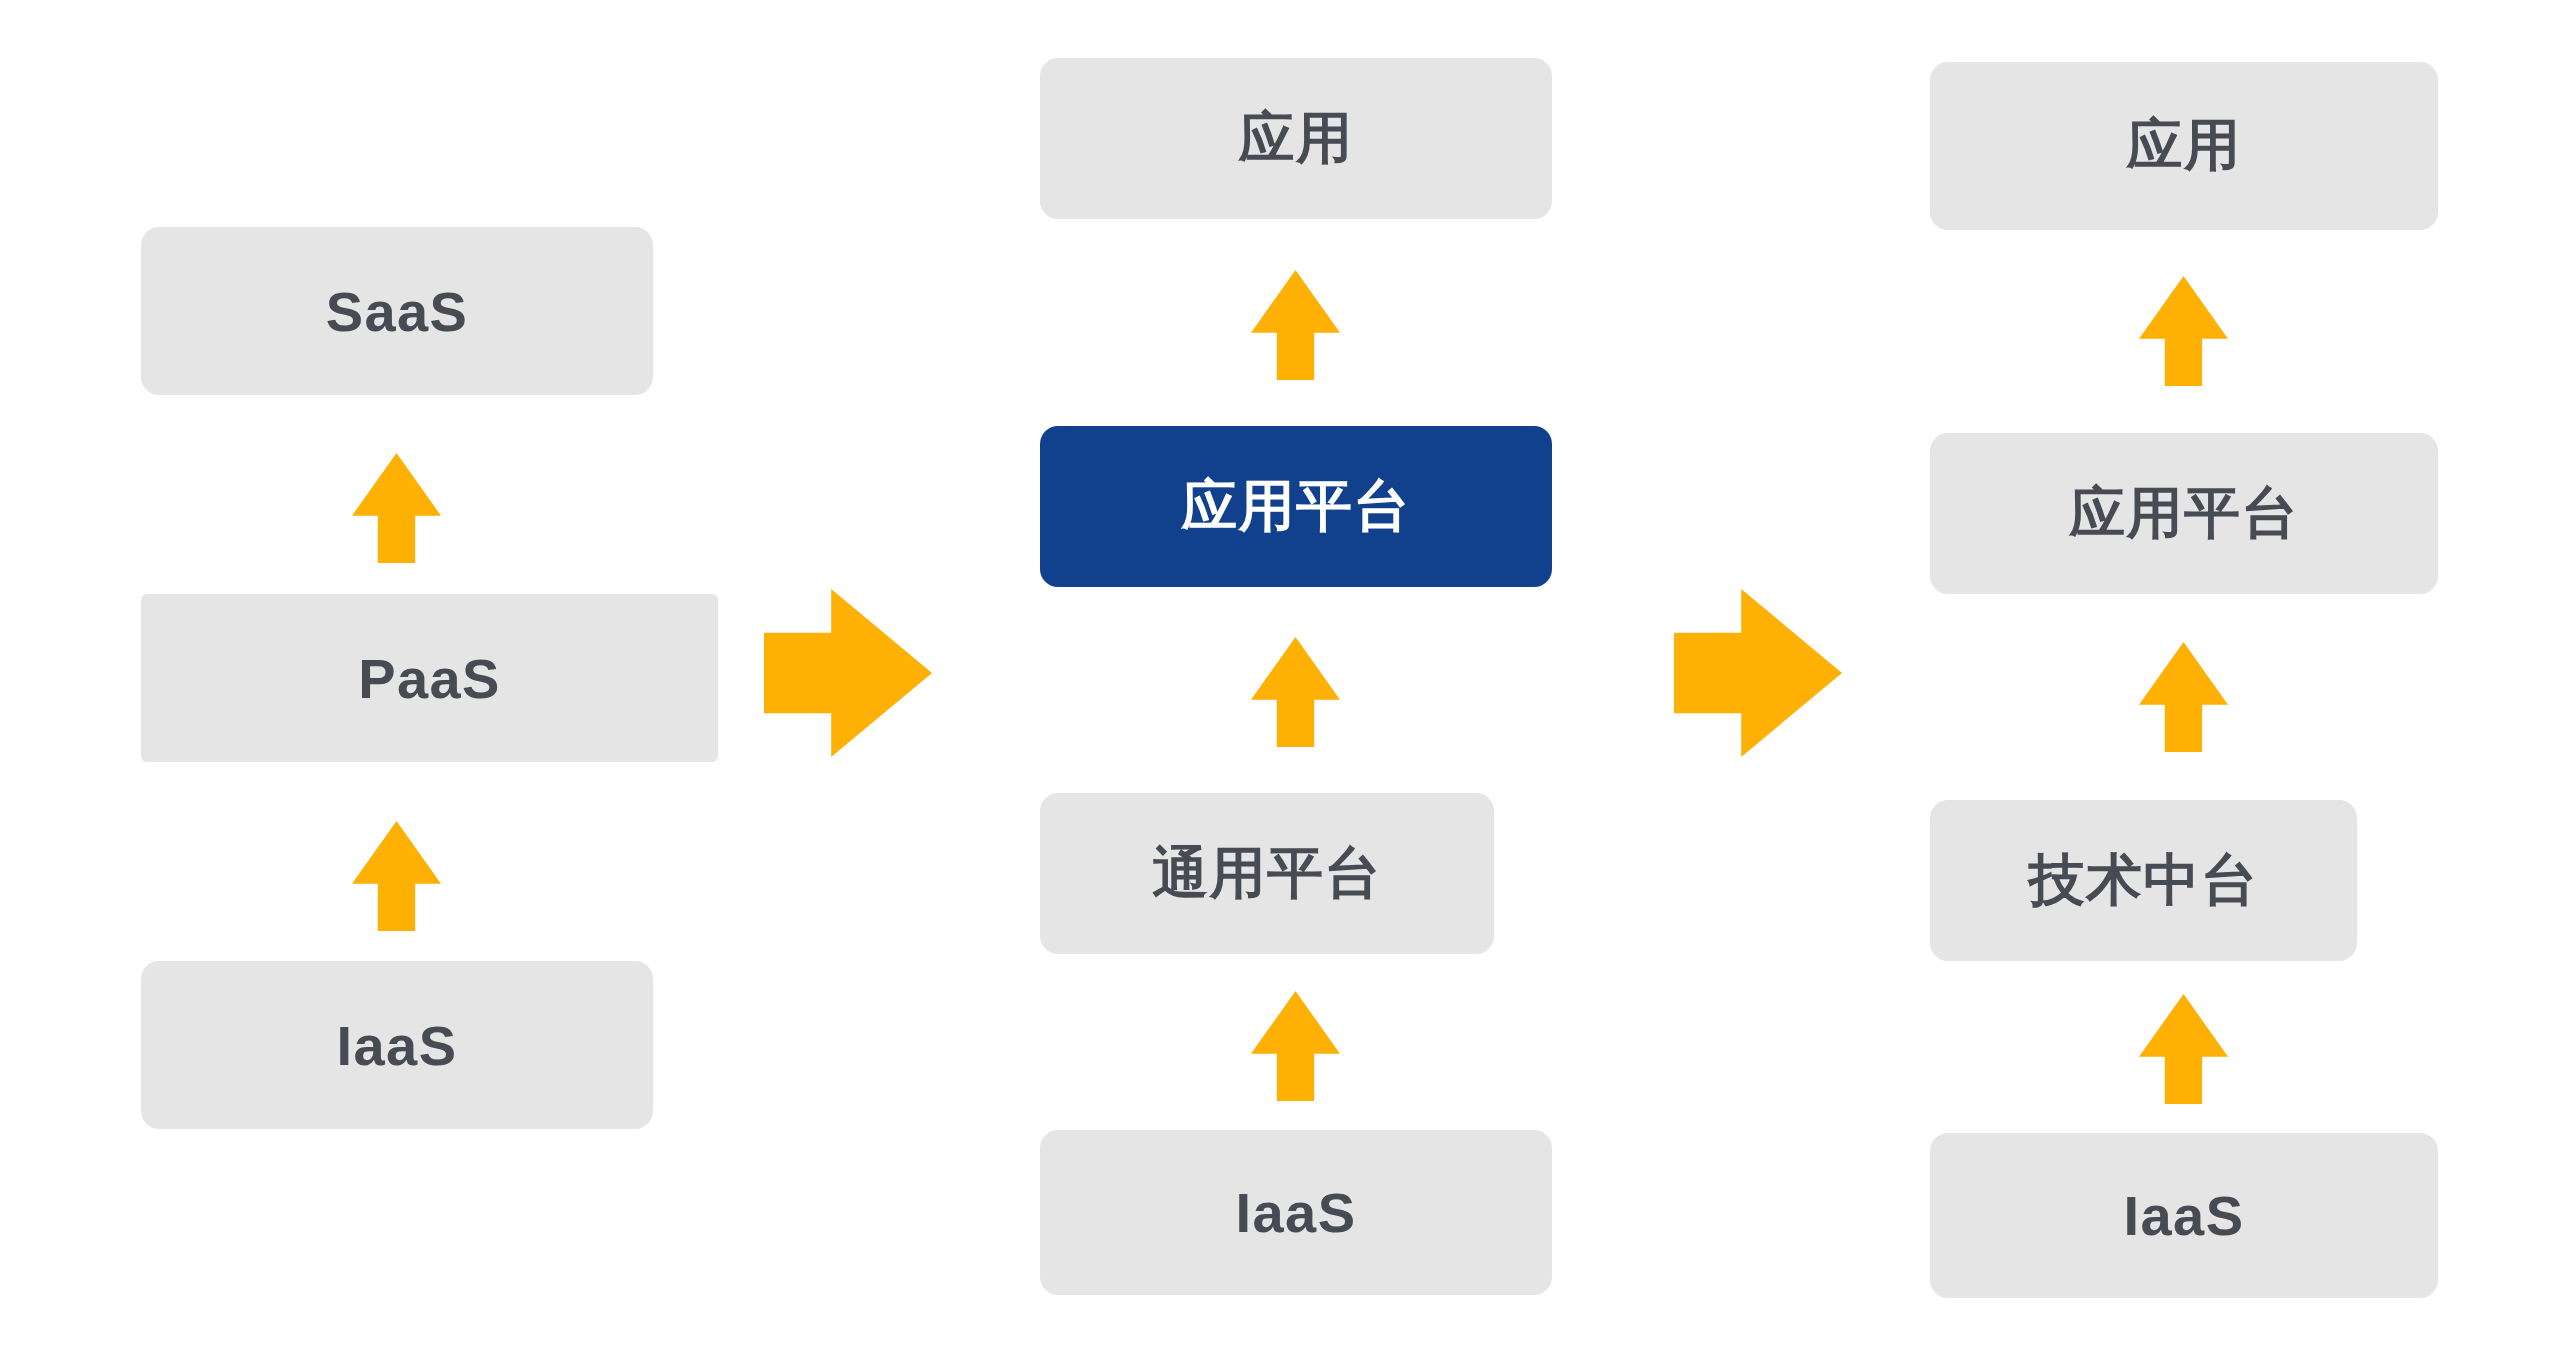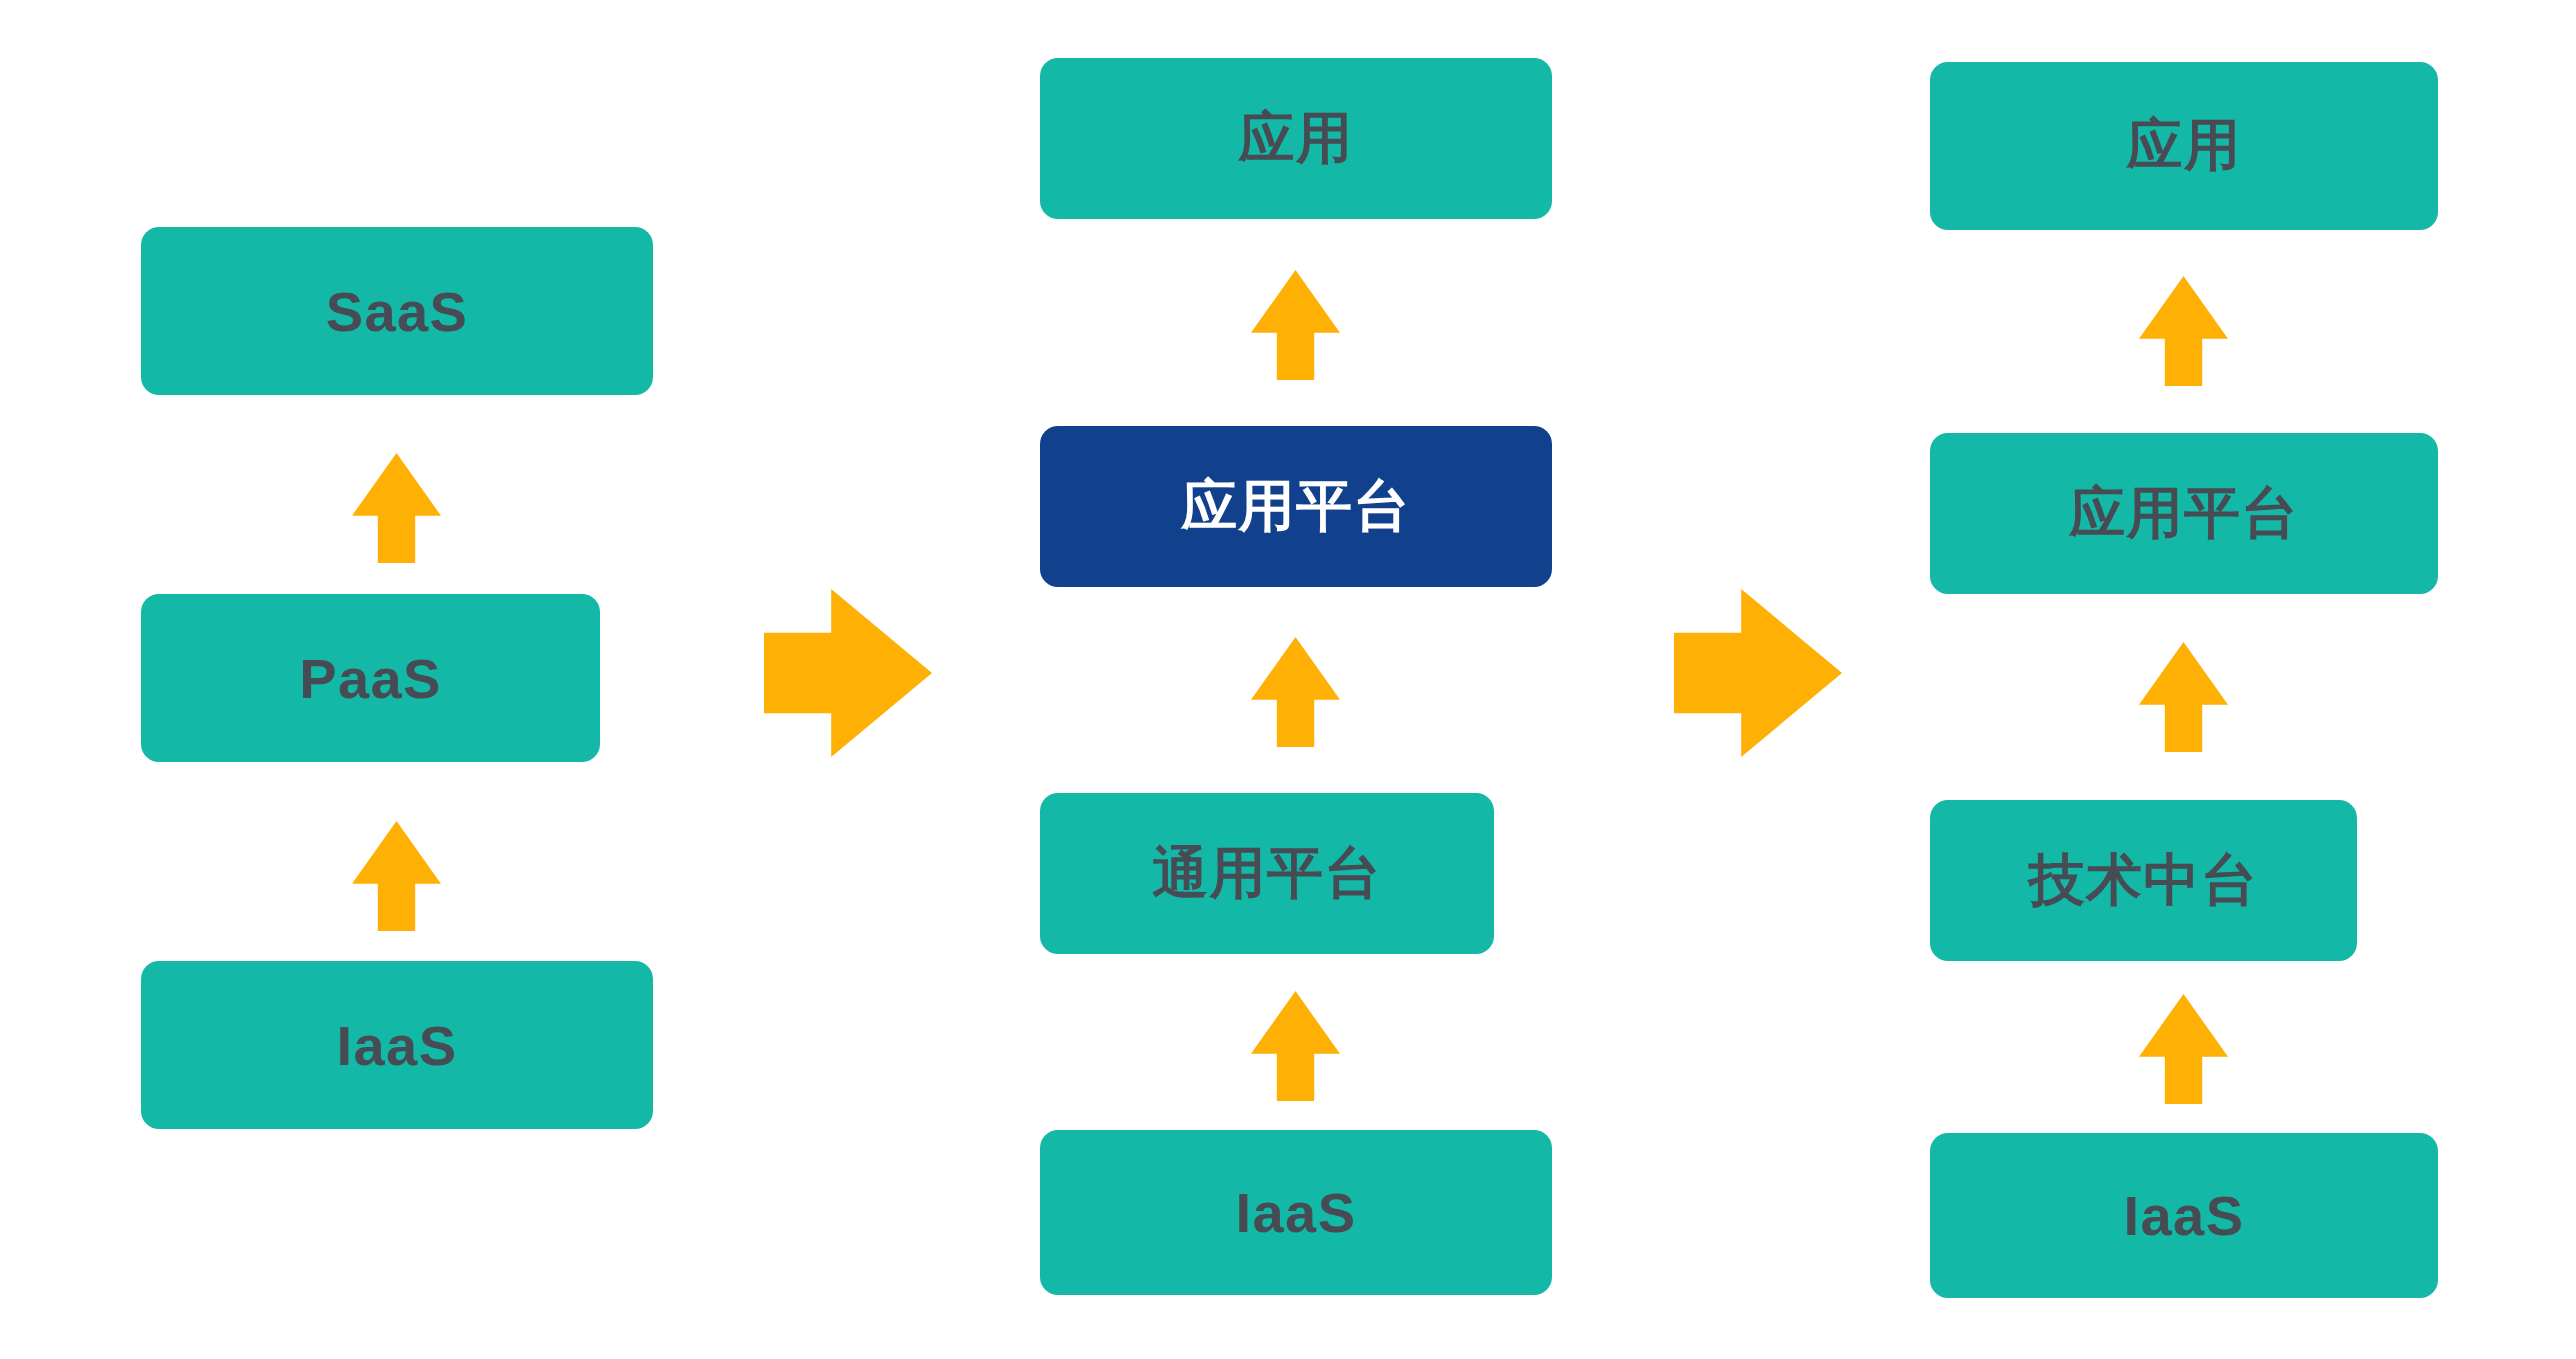--- a/index.html
+++ b/index.html
@@ -19,21 +19,21 @@
     position: absolute;
     border-radius: 18px;
     display: flex;
     align-items: center;
     justify-content: center;
     font-size: 56px;
     font-weight: 600;
     letter-spacing: 1.4px;
   }
   .box.light {
-    background: #14b8a6;
+    background: #e5e5e5;
     color: #474C54;
   }
   .box.dark {
     background: #11408C;
     color: #ffffff;
   }
   .up-arrow {
     position: absolute;
     background: #FFB005;
     clip-path: polygon(50% 0%, 100% 57%, 71% 57%, 71% 100%, 29% 100%, 29% 57%, 0% 57%);
@@ -46,21 +46,21 @@
 </style>
 </head>
 <body>
 
 <div class="canvas">
 
   <div class="box light" style="left:141px; top:227px; width:512px; height:168px;">
     <span>SaaS</span>
   </div>
   <div class="up-arrow" style="left:352px; top:453px; width:89px; height:110px;"></div>
-  <div class="box light" style="left:141px; top:594px; width:459px; height:168px;">
+  <div class="box light" style="left:141px; top:594px; width:577px; height:168px;border-radius:6px;">
     <span>PaaS</span>
   </div>
   <div class="up-arrow" style="left:352px; top:821px; width:89px; height:110px;"></div>
   <div class="box light" style="left:141px; top:961px; width:512px; height:168px;">
     <span>IaaS</span>
   </div>
 
   <div class="right-arrow" style="left:764px; top:589px; width:168px; height:168px;"></div>
 
   <div class="box light" style="left:1040px; top:58px; width:512px; height:161px;">

